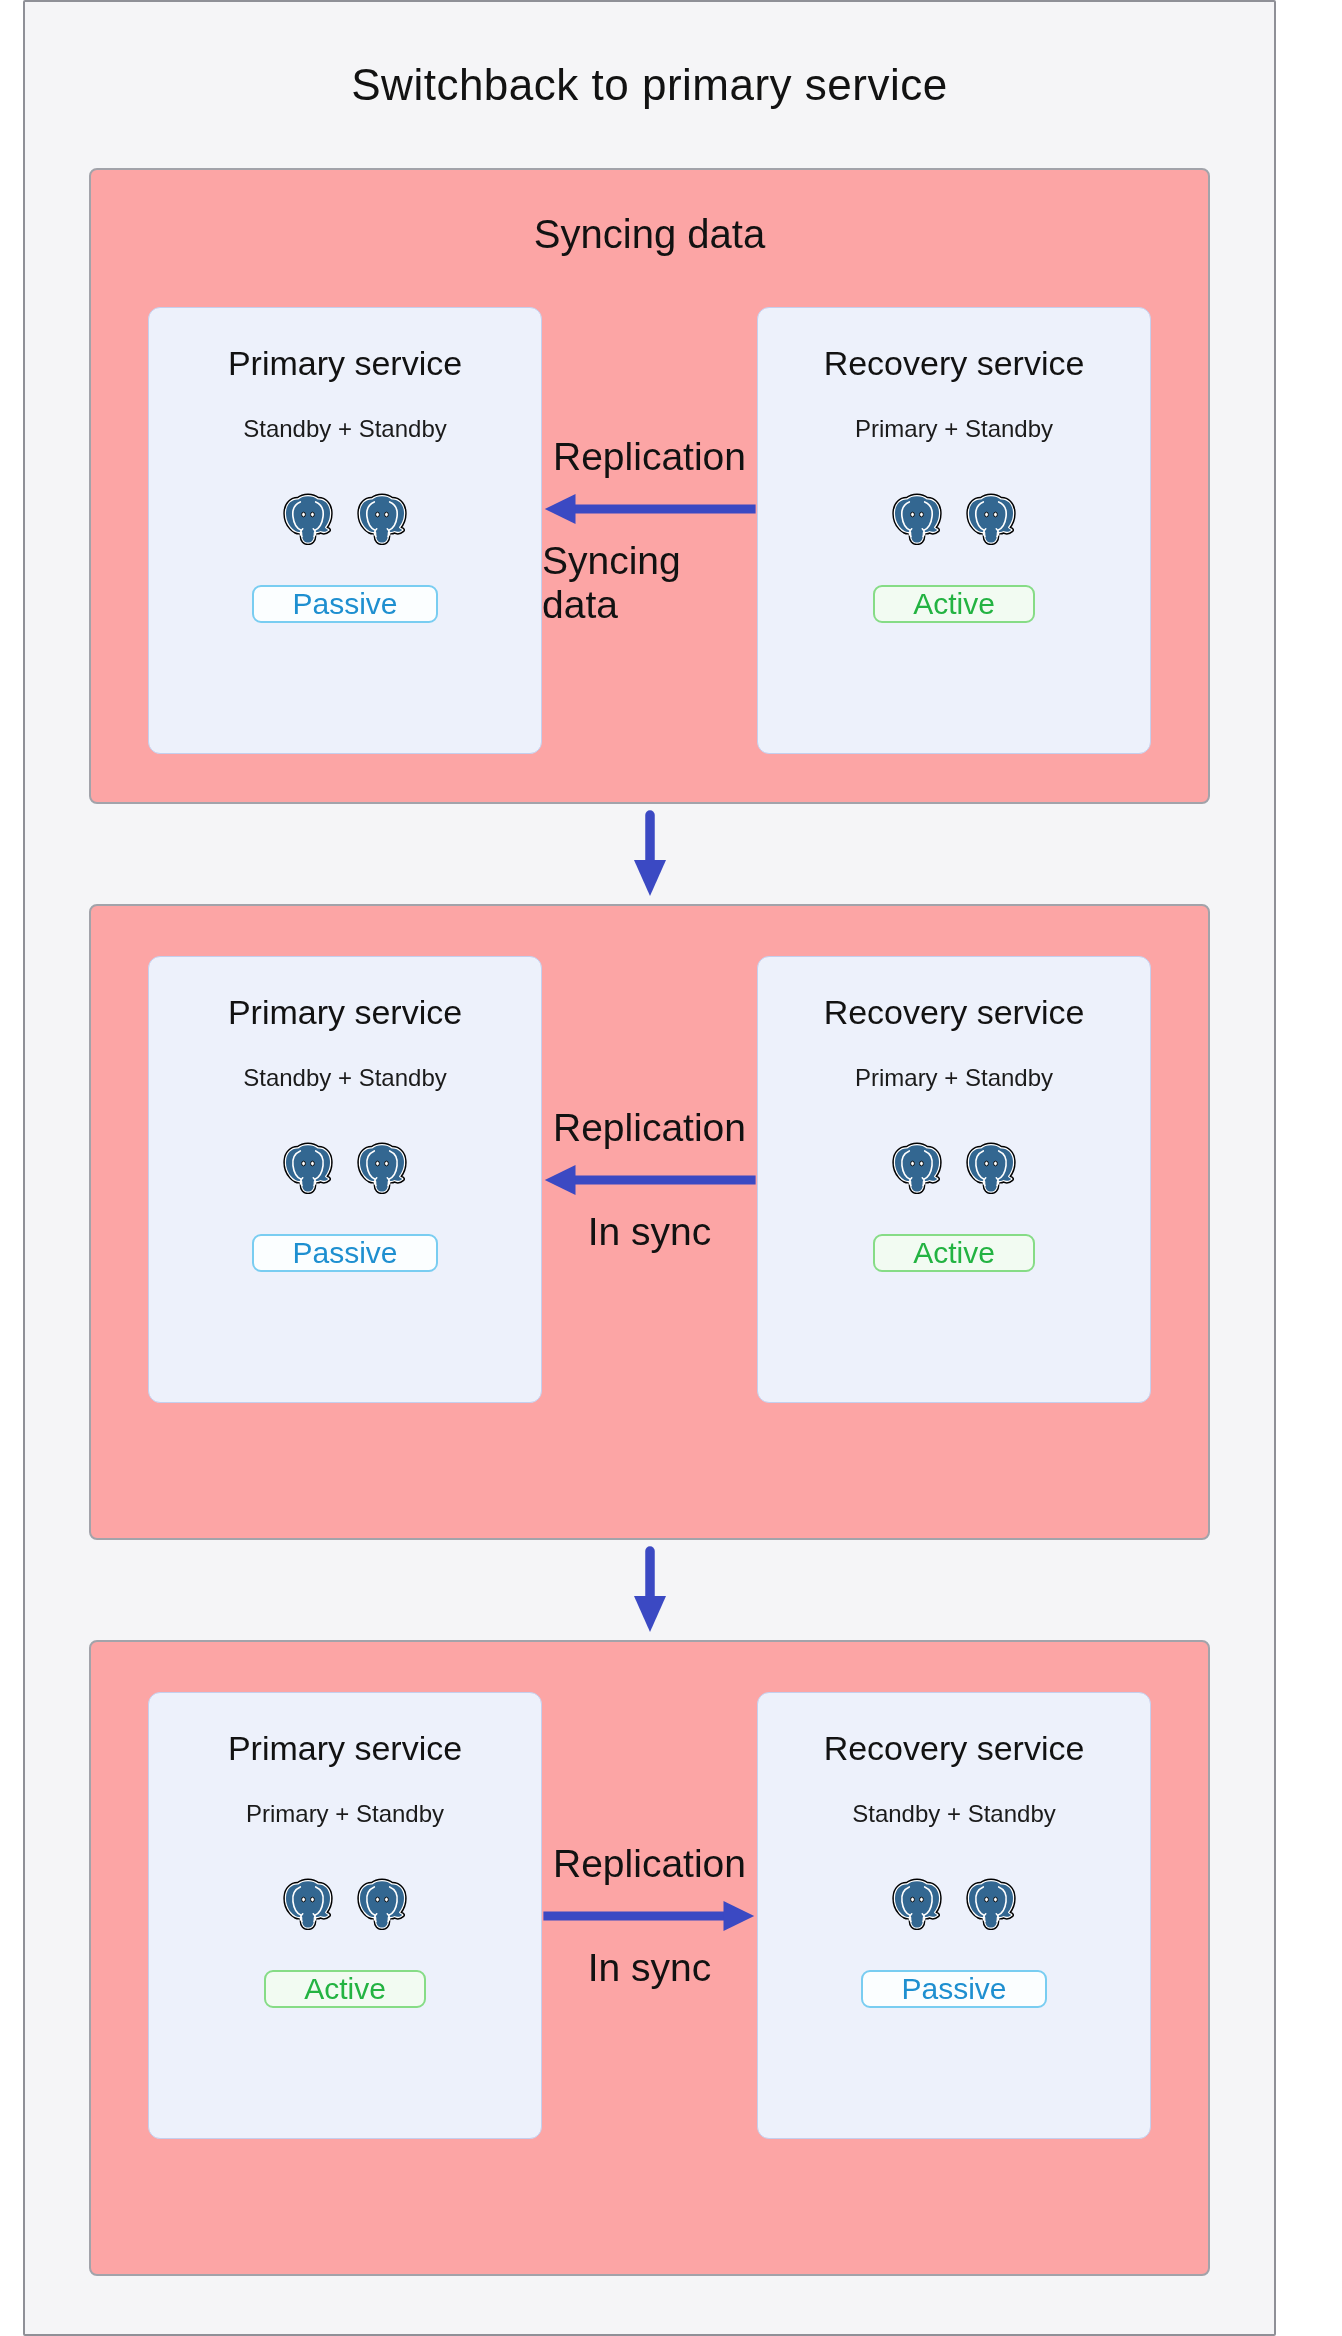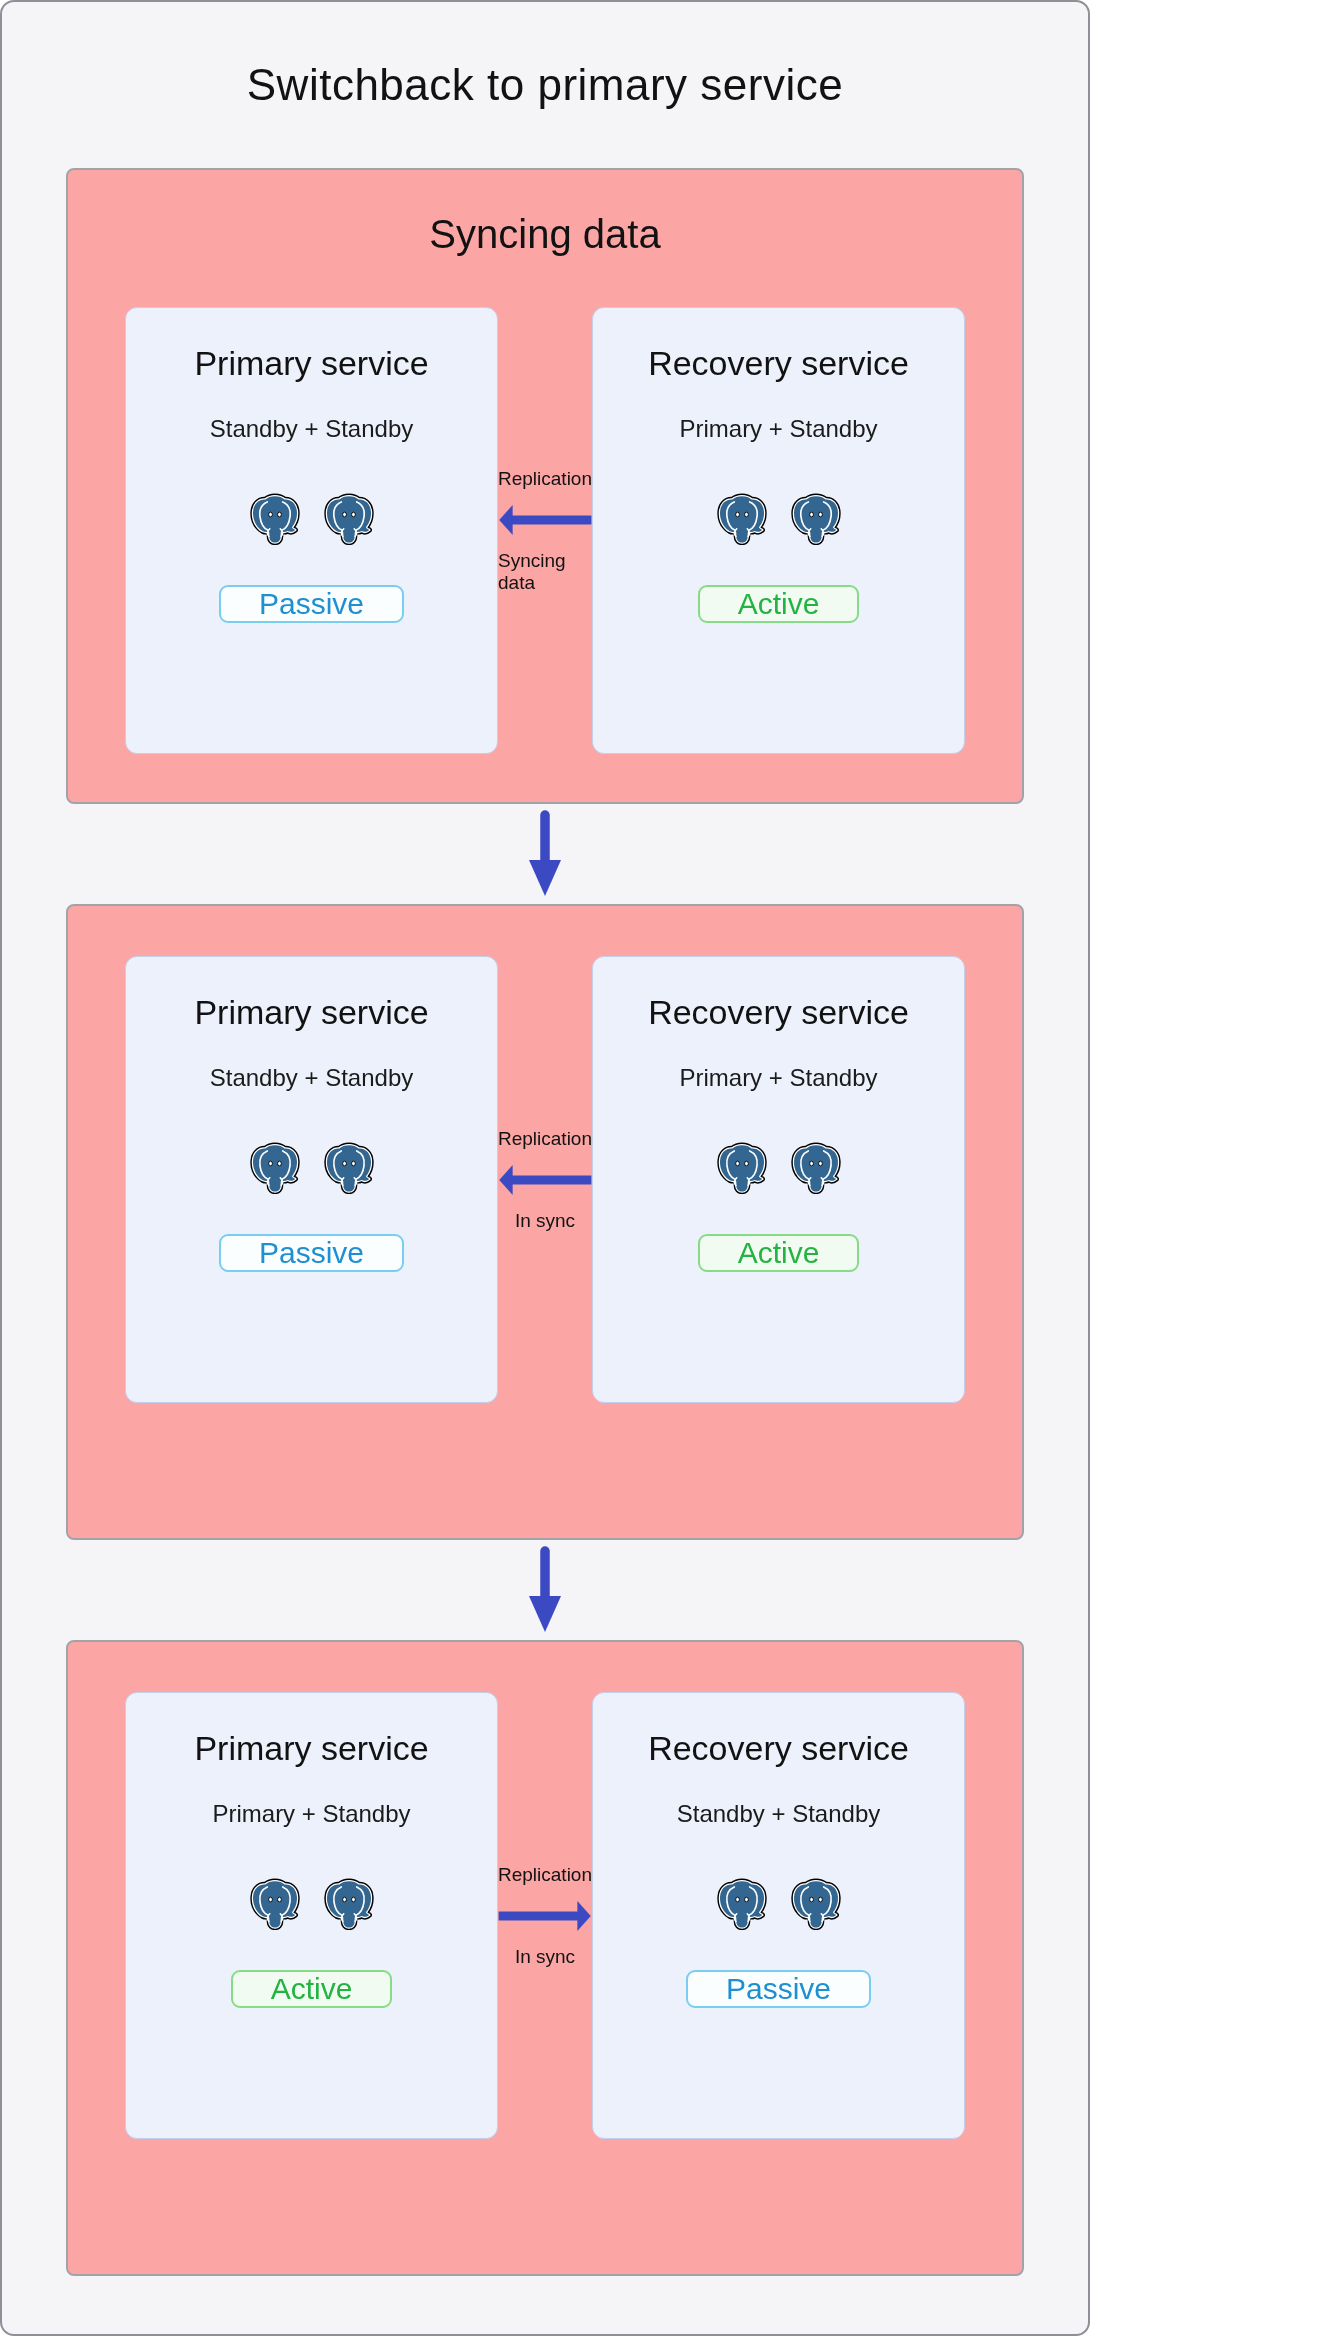--- a/index.html
+++ b/index.html
@@ -6,23 +6,24 @@
     --arrow-blue:#3b49c3;
     --passive-text:#1e8fd0; --passive-border:#79cdf1; --passive-bg:#fbfeff;
     --active-text:#23b342;  --active-border:#86dc86;  --active-bg:#f2fbf2;
     --card-bg:#edf1fb; --card-border:#c4cfee;
     --page-bg:#f5f5f7; --section-border:#a2a3aa; --text:#121212;
     --elephant-blue:#336791;
   }
   html,body{margin:0;padding:0;background:#ffffff;}
   body{font-family:"Liberation Sans", sans-serif;color:var(--text);}
   .window{
-    position:relative; width:1090px; height:2336px; box-sizing:border-box;
-    background:var(--page-bg); border:2px solid #8f9097; border-radius:14px;
+    position:relative; width:1253px; height:2336px; box-sizing:border-box;
+    background:var(--page-bg); border:2px solid #8f9097; border-radius:2px;
     overflow:hidden;
+    margin-left:23px;
   }
   .page-title{
     height:166px; display:flex; align-items:center; justify-content:center;
     font-size:44px; font-weight:400; letter-spacing:0.5px;
   }
   .stage{
     margin:0 64px; height:636px; box-sizing:border-box;
     background:#fca5a5; border:2px solid var(--section-border); border-radius:8px;
   }
   .stage-title{ margin-top:42px; text-align:center; font-size:40px; font-weight:400; }
@@ -42,21 +43,21 @@
   .badge{
     margin-top:40px; font-size:30px; padding:0 38px; border-radius:9px;
     border:2px solid; background:#fff;
   }
   .badge.passive{ color:var(--passive-text); border-color:var(--passive-border); background:var(--passive-bg); }
   .badge.active{  color:var(--active-text);  border-color:var(--active-border);  background:var(--active-bg); }
   .middle{
     flex:1; align-self:stretch;
     display:flex; flex-direction:column; align-items:center; justify-content:center;
   }
-  .arrow-label{ font-size:19px; }
+  .arrow-label{ font-size:39px; }
   .h-arrow{ width:100%; height:42px; margin:9px 0; display:block; }
   .stage-gap{ height:100px; display:flex; align-items:center; justify-content:center; }
   .v-arrow{ display:block; }
   .hidden-defs{ position:absolute; width:0; height:0; overflow:hidden; }
 </style>
 </head>
 <body>
 
 <svg class="hidden-defs" aria-hidden="true">
   <defs>

